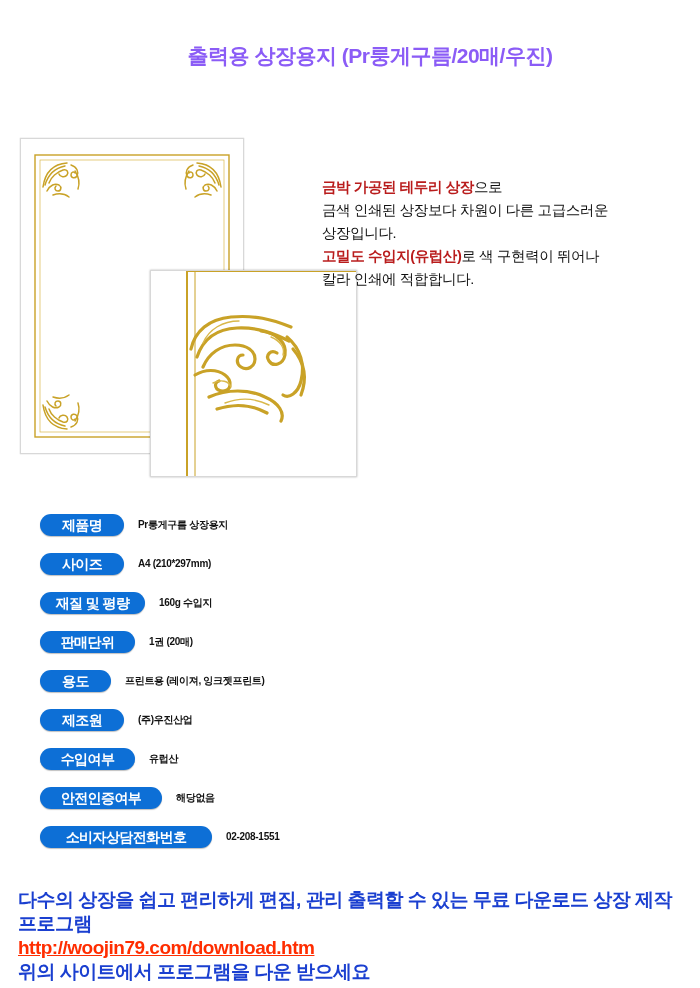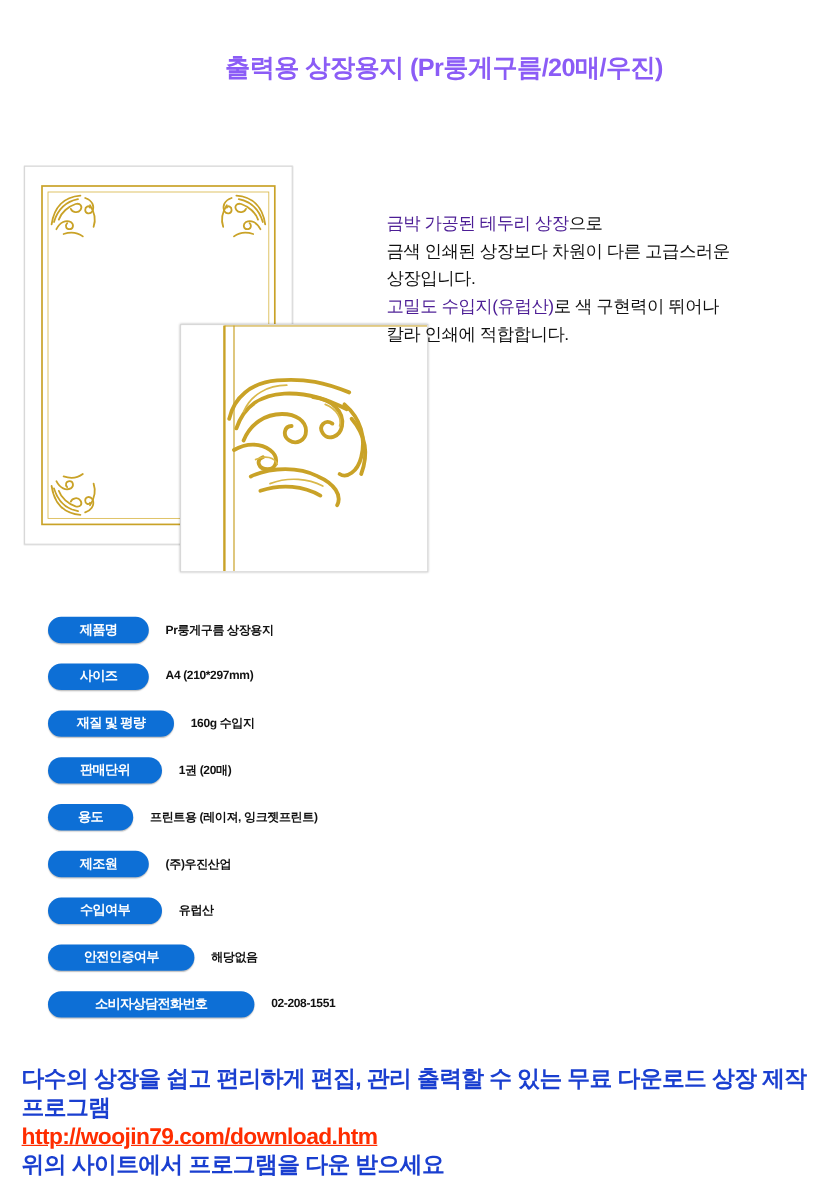--- a/index.html
+++ b/index.html
@@ -58,42 +58,42 @@
     position: absolute;
     left: 322px;
     top: 176px;
     width: 350px;
     font-size: 14.5px;
     line-height: 23px;
     color: #111111;
     letter-spacing: -0.4px;
   }
   .desc .hl {
-    color: #4c1d95;
-    font-weight: normal;
+    color: #b91c1c;
+    font-weight: bold;
   }
   .desc .ln { display: block; white-space: nowrap; }
 
   
   .specs {
     position: absolute;
     left: 40px;
     top: 505px;
     width: 600px;
   }
   .spec-row {
     display: flex;
     align-items: center;
     height: 39px;
   }
   .spec-label {
     flex: 0 0 auto;
     background: #0d6fd6;
     color: #ffffff;
-    font-size: 11px;
+    font-size: 14px;
     font-weight: bold;
     border-radius: 12px;
     height: 22px;
     line-height: 22px;
     text-align: center;
     letter-spacing: -0.6px;
     box-shadow: 0 1px 1px rgba(0,0,0,0.25);
   }
   .spec-value {
     margin-left: 14px;

